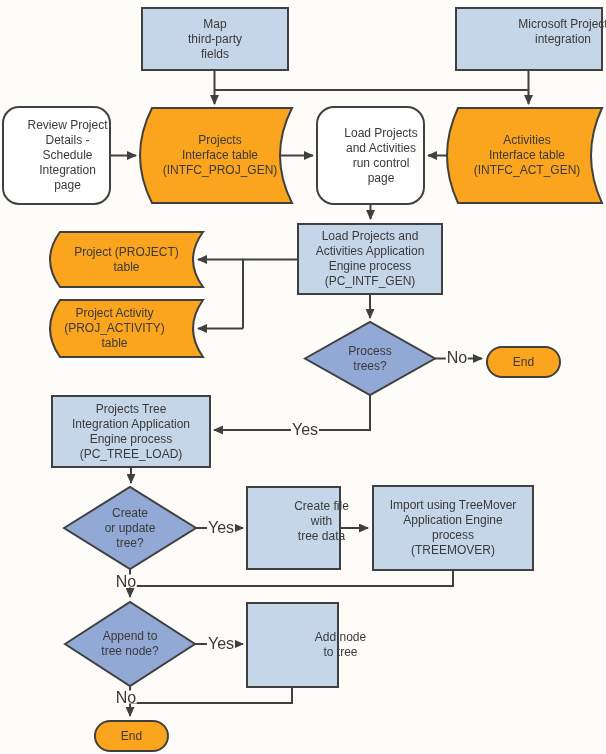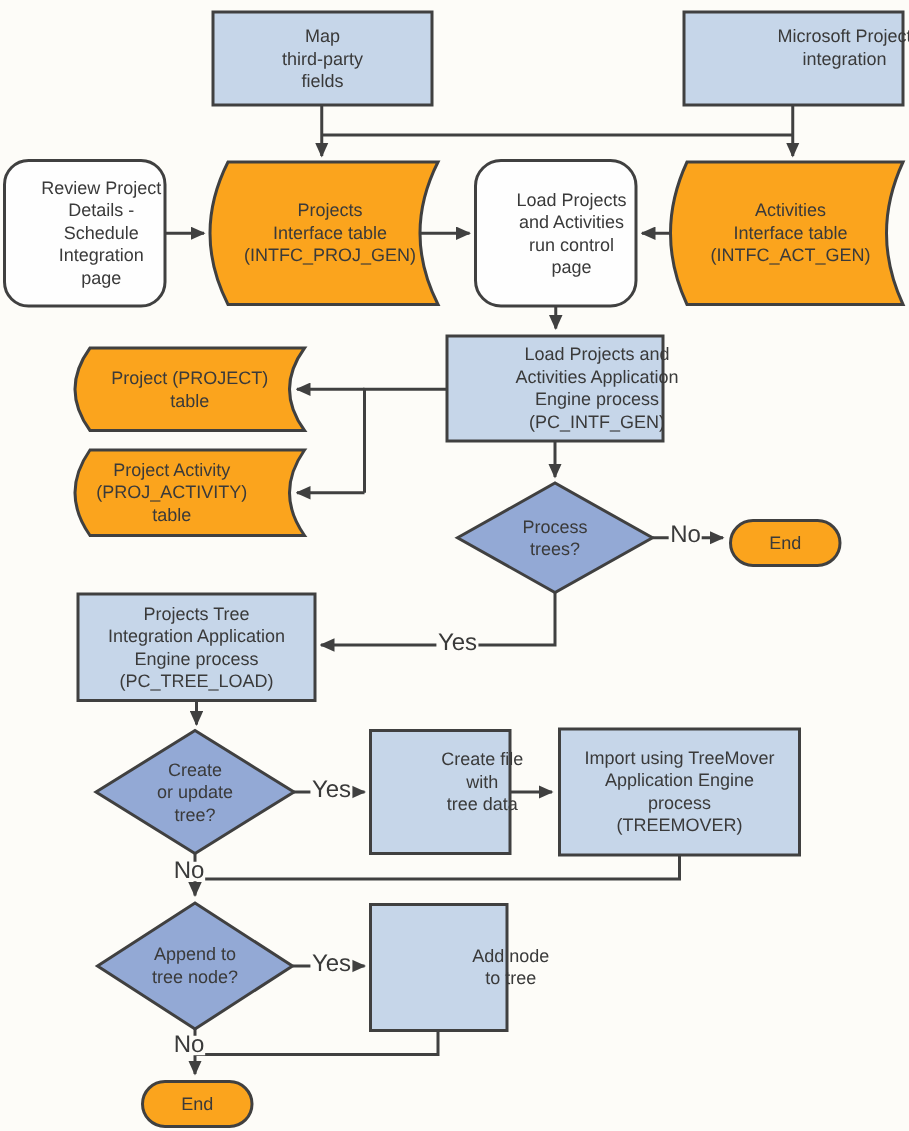--- a/index.html
+++ b/index.html
@@ -103,21 +103,21 @@
     <span>Load Projects</span>
     <span>and Activities</span>
     <span>run control</span>
     <span>page</span>
   </div>
   <div class="nl" style="left:452px;top:108px;width:150px;height:95px;">
     <span>Activities</span>
     <span>Interface table</span>
     <span>(INTFC_ACT_GEN)</span>
   </div>
-  <div class="nl" style="left:298px;top:224px;width:144px;height:70px;padding-left:28px;">
+  <div class="nl" style="left:298px;top:224px;width:144px;height:70px;">
     <span>Load Projects and</span>
     <span>Activities Application</span>
     <span>Engine process</span>
     <span>(PC_INTF_GEN)</span>
   </div>
   <div class="nl" style="left:50px;top:232px;width:153px;height:55px;">
     <span>Project (PROJECT)</span>
     <span>table</span>
   </div>
   <div class="nl" style="left:38px;top:300px;width:153px;height:57px;">

